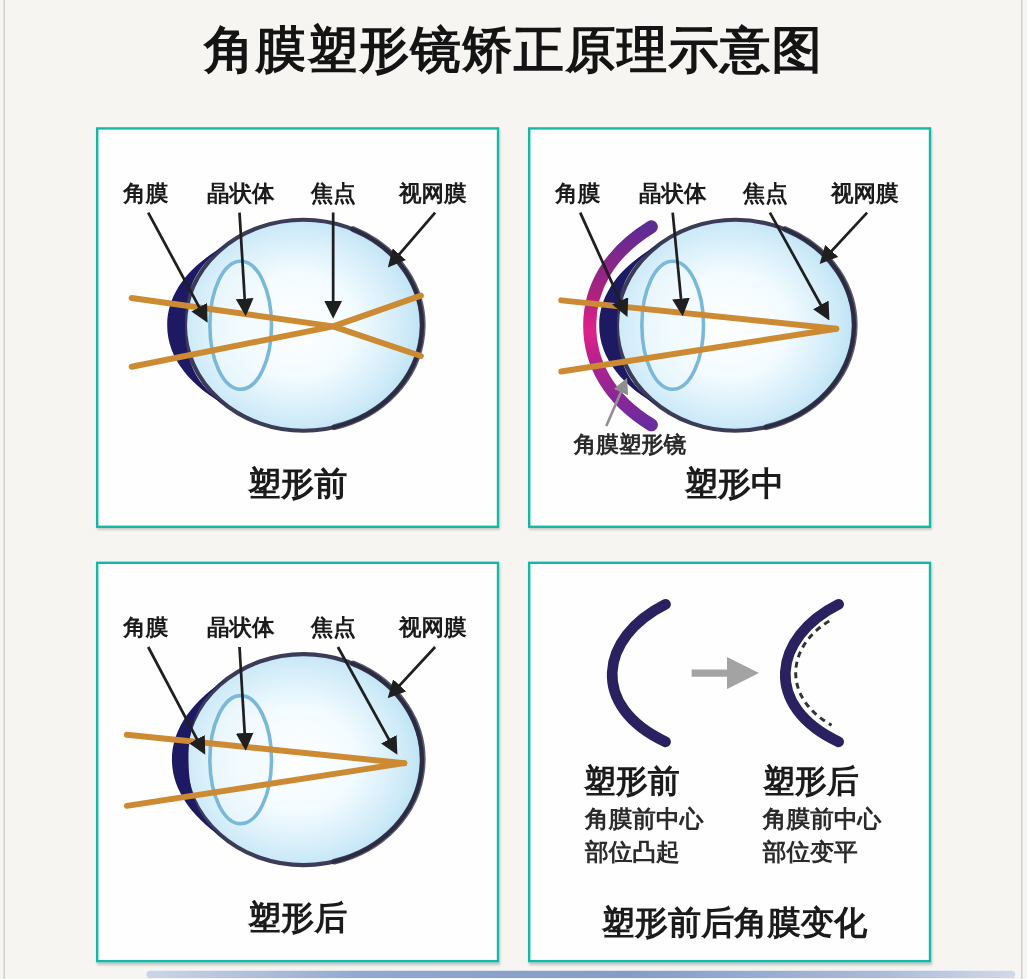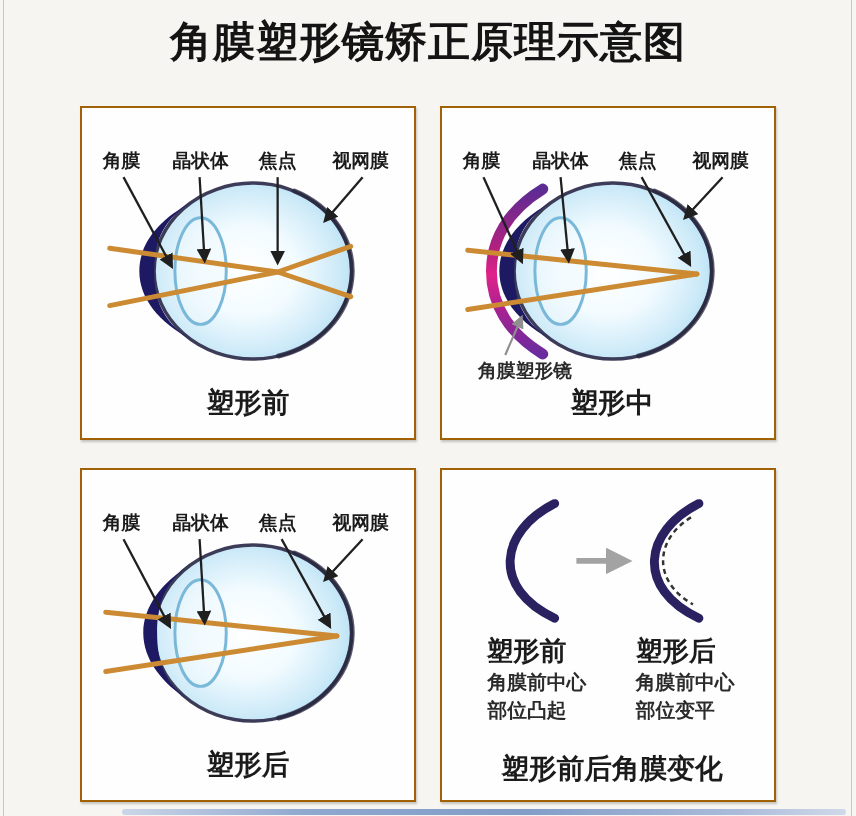--- a/index.html
+++ b/index.html
@@ -10,21 +10,21 @@
   }
   .edge-line{position:absolute;top:0;bottom:0;width:1px;background:rgba(0,0,0,0.18);}
   #edge-left{left:3px;}
   #edge-right{left:851px;}
   #main-title{
     position:absolute;top:14px;left:0;right:0;text-align:center;
     font-size:42px;font-weight:bold;color:#141414;letter-spacing:1px;
   }
   .panel{
     position:absolute;width:336px;height:334px;box-sizing:border-box;
-    background:#fefefe;border:2px solid #a16207;
+    background:#fefefe;border:2px solid #14b8a6;
     box-shadow:1px 2px 2px rgba(80,80,80,0.30);
   }
   #panel-before{left:80px;top:106px;}
   #panel-during{left:440px;top:106px;}
   #panel-after{left:80px;top:468px;}
   #panel-comparison{left:440px;top:468px;}
   .panel svg{width:100%;height:100%;display:block;}
   svg text{fill:#1b1b1b;}
   .lbl{font-size:19px;font-weight:600;text-anchor:middle;}
   .cap{font-size:28px;font-weight:bold;text-anchor:middle;}

